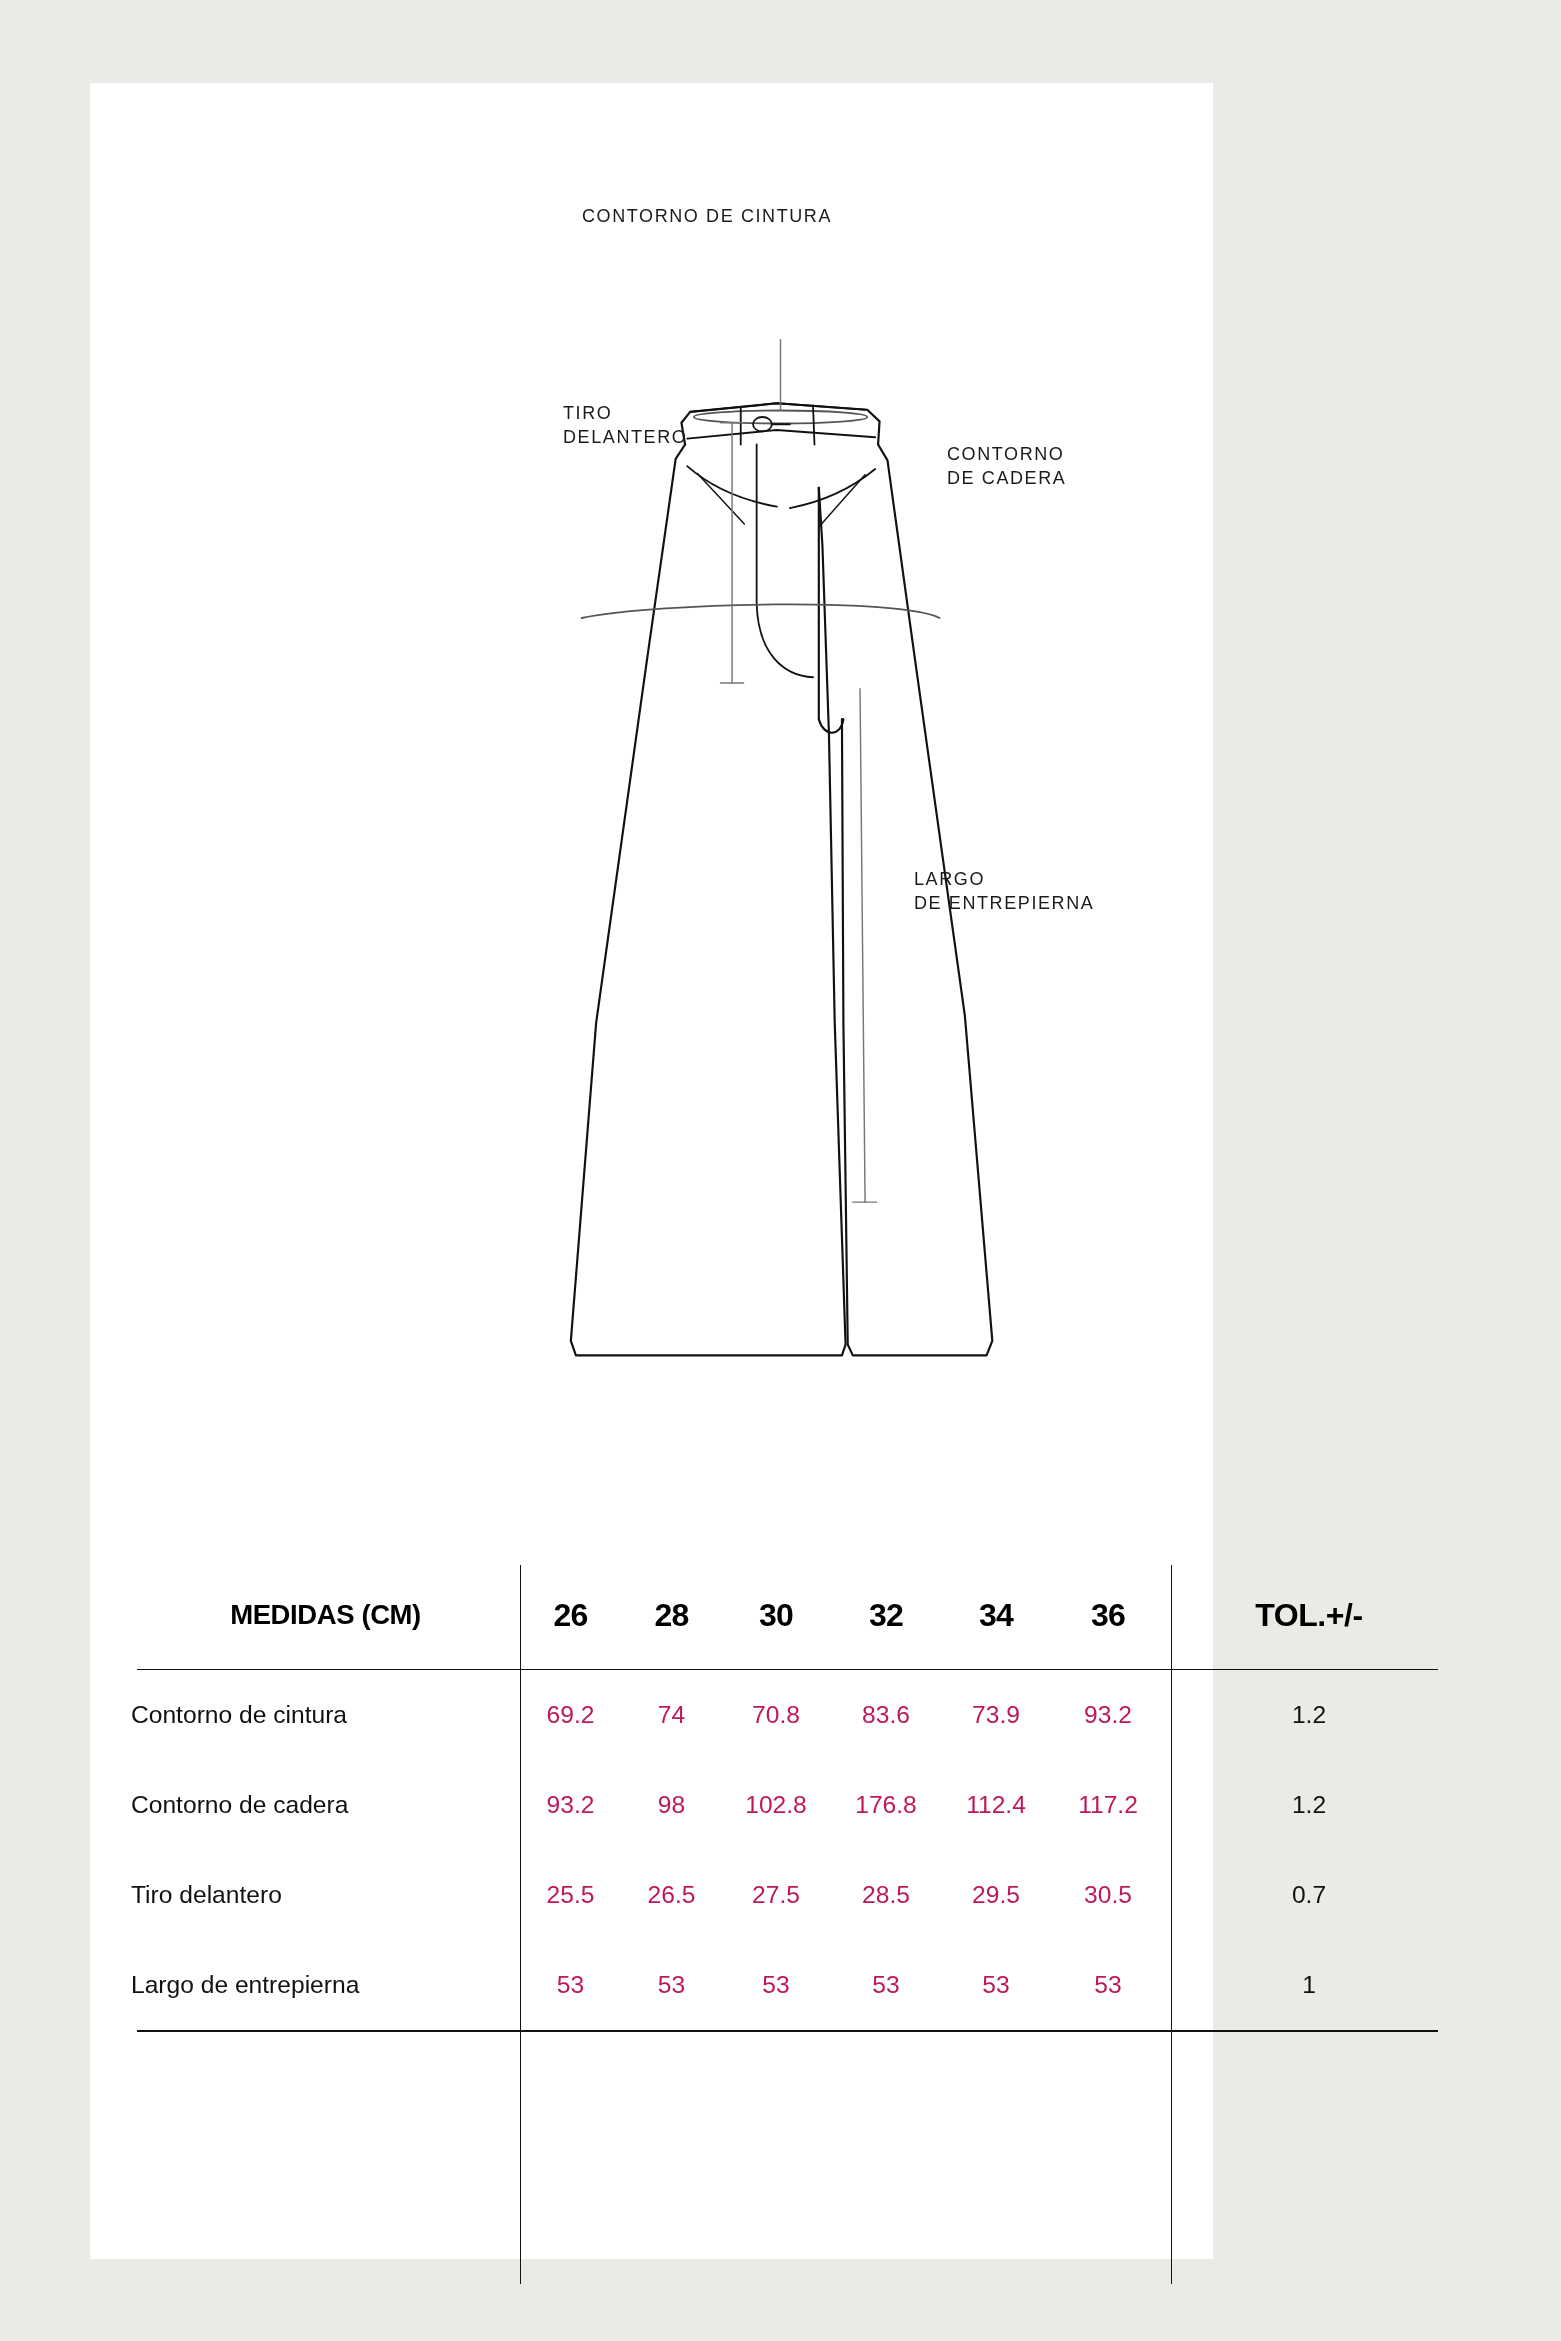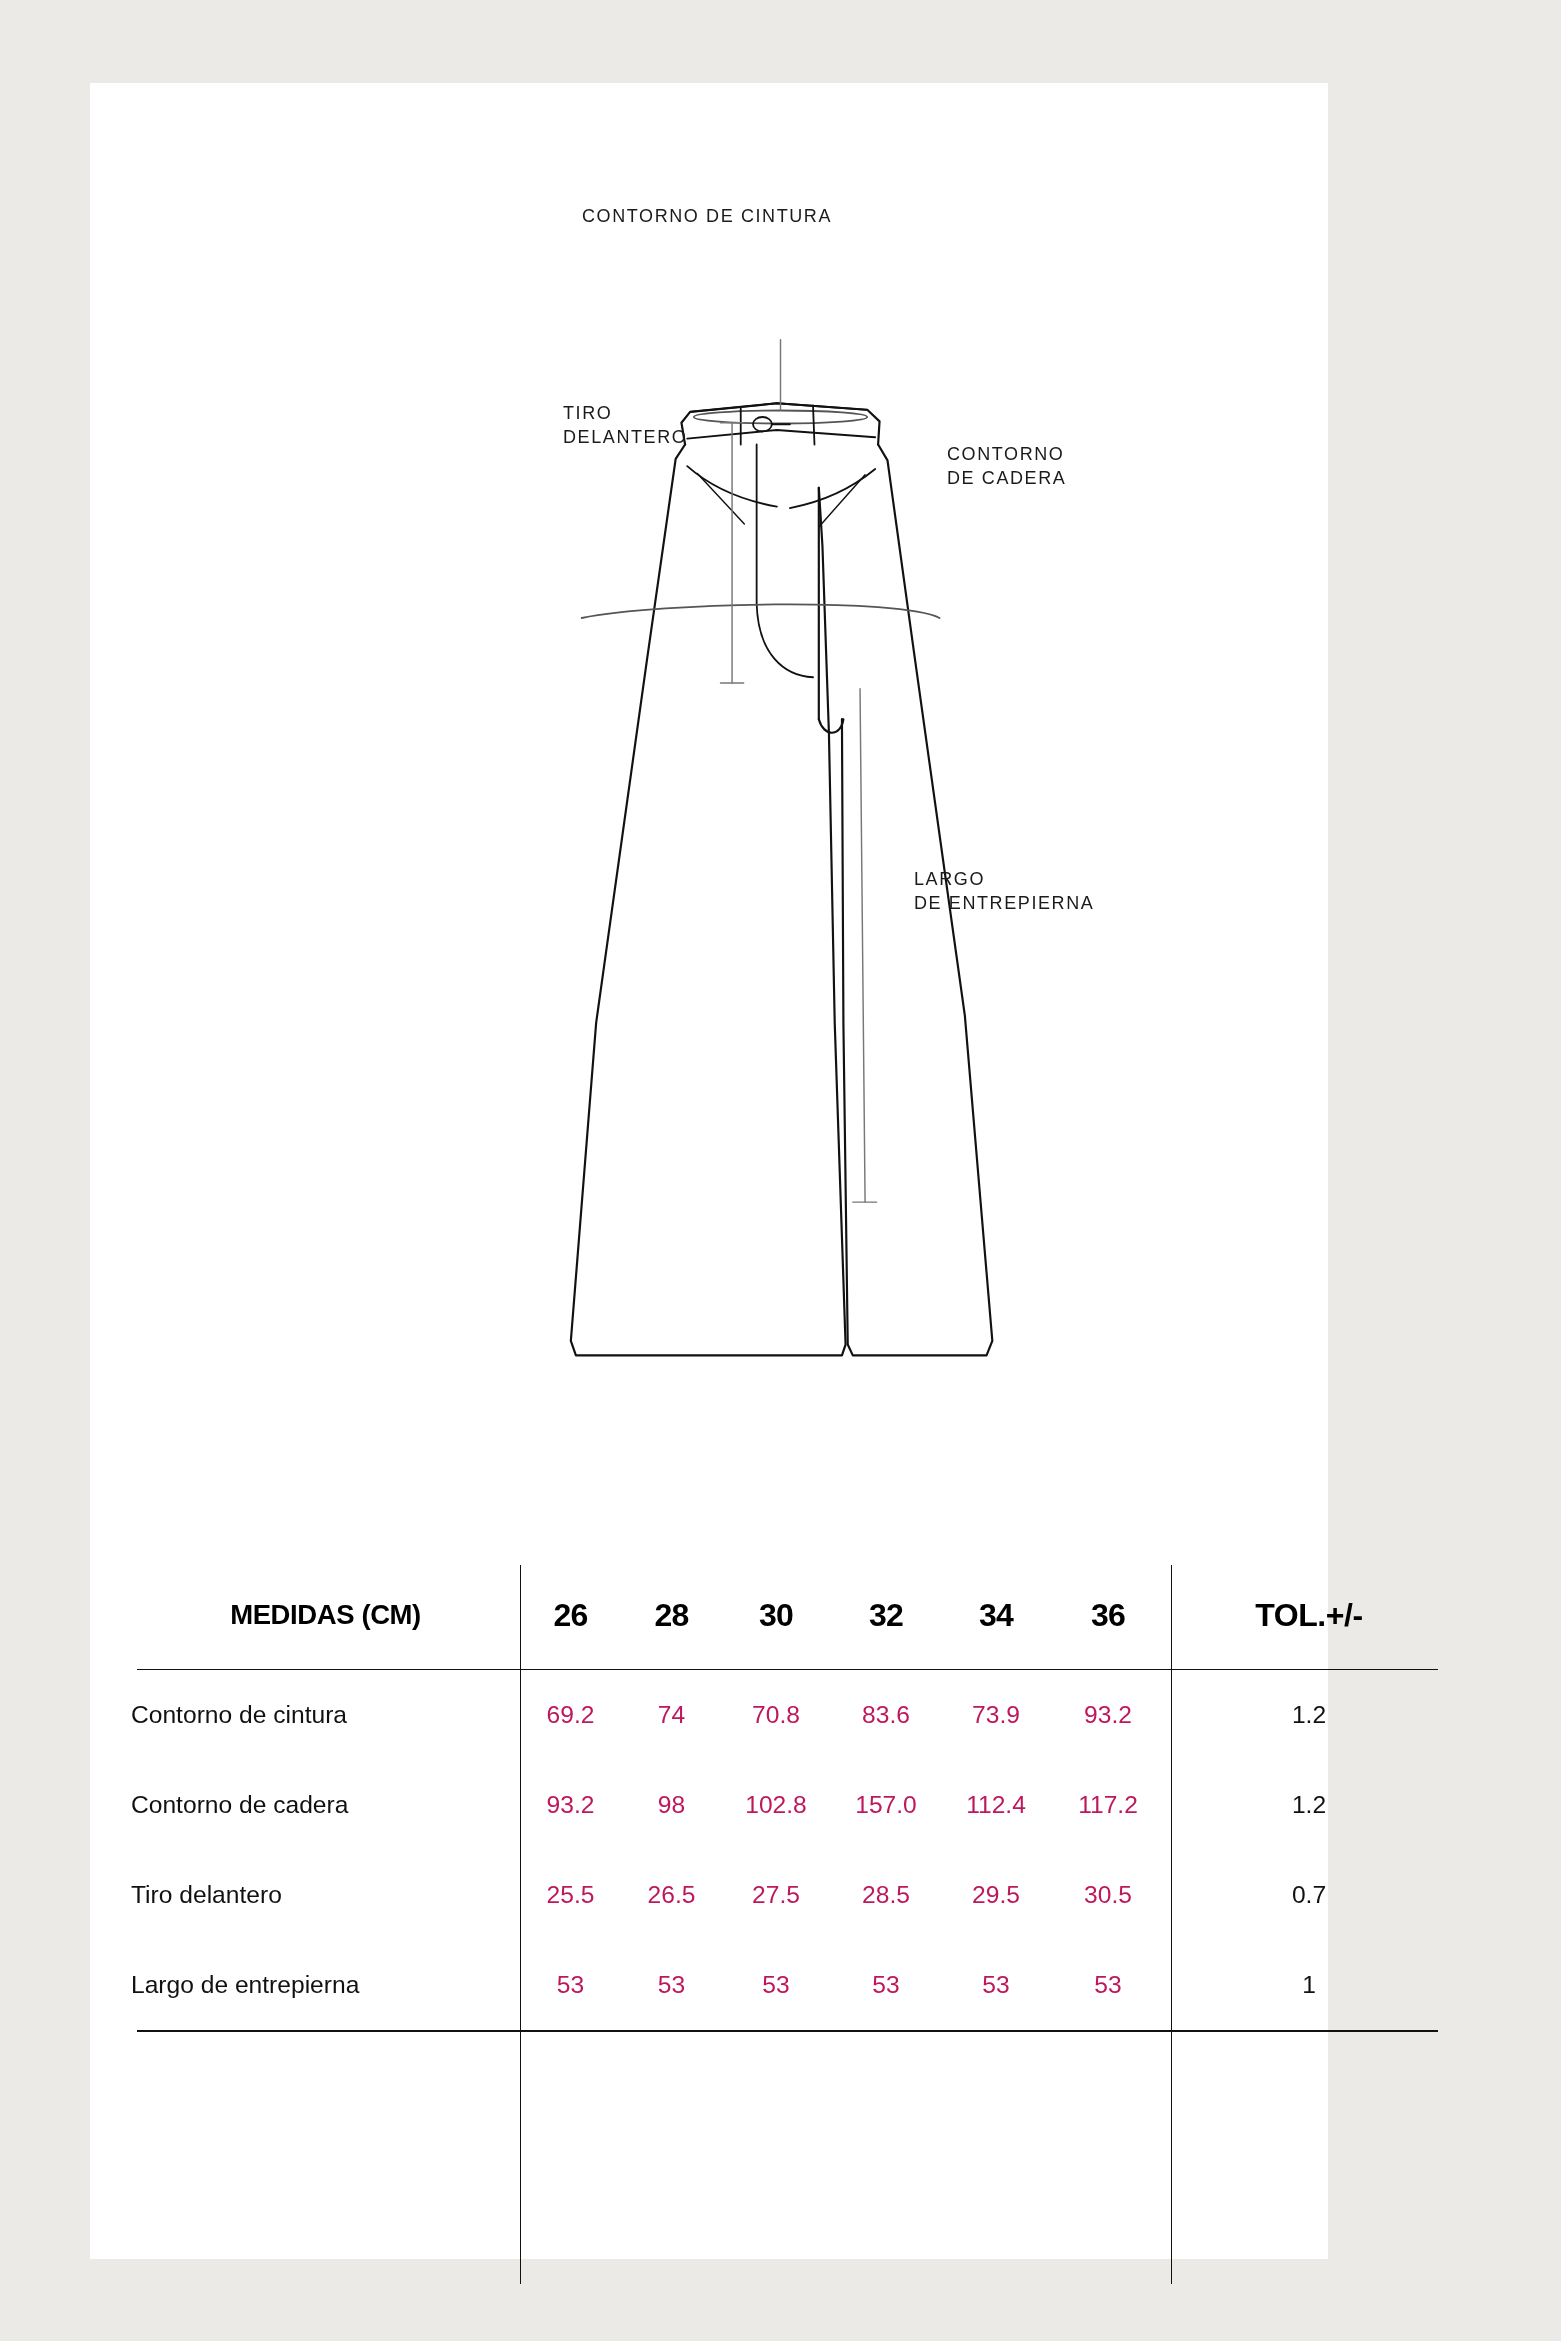--- a/index.html
+++ b/index.html
@@ -10,21 +10,21 @@
     width: 1561px;
     height: 2342px;
     background: #eceae7;
     font-family: "Liberation Sans", sans-serif;
     overflow: hidden;
   }
   .page {
     position: absolute;
     left: 90px;
     top: 83px;
-    width: 1238px;
+    width: 1123px;
     height: 2176px;
     background: #ffffff;
   }
 
   
   .drawing {
     position: absolute;
     left: 0;
     top: 0;
     width: 1381px;
@@ -252,21 +252,21 @@
         <td class="row-val">73.9</td>
         <td class="row-val">93.2</td>
         <td class="row-tol">1.2</td>
       </tr>
 
       <tr>
         <td class="row-label">Contorno de cadera</td>
         <td class="row-val">93.2</td>
         <td class="row-val">98</td>
         <td class="row-val">102.8</td>
-        <td class="row-val">157.0</td>
+        <td class="row-val">176.8</td>
         <td class="row-val">112.4</td>
         <td class="row-val">117.2</td>
         <td class="row-tol">1.2</td>
       </tr>
 
       <tr>
         <td class="row-label">Tiro delantero</td>
         <td class="row-val">25.5</td>
         <td class="row-val">26.5</td>
         <td class="row-val">27.5</td>

